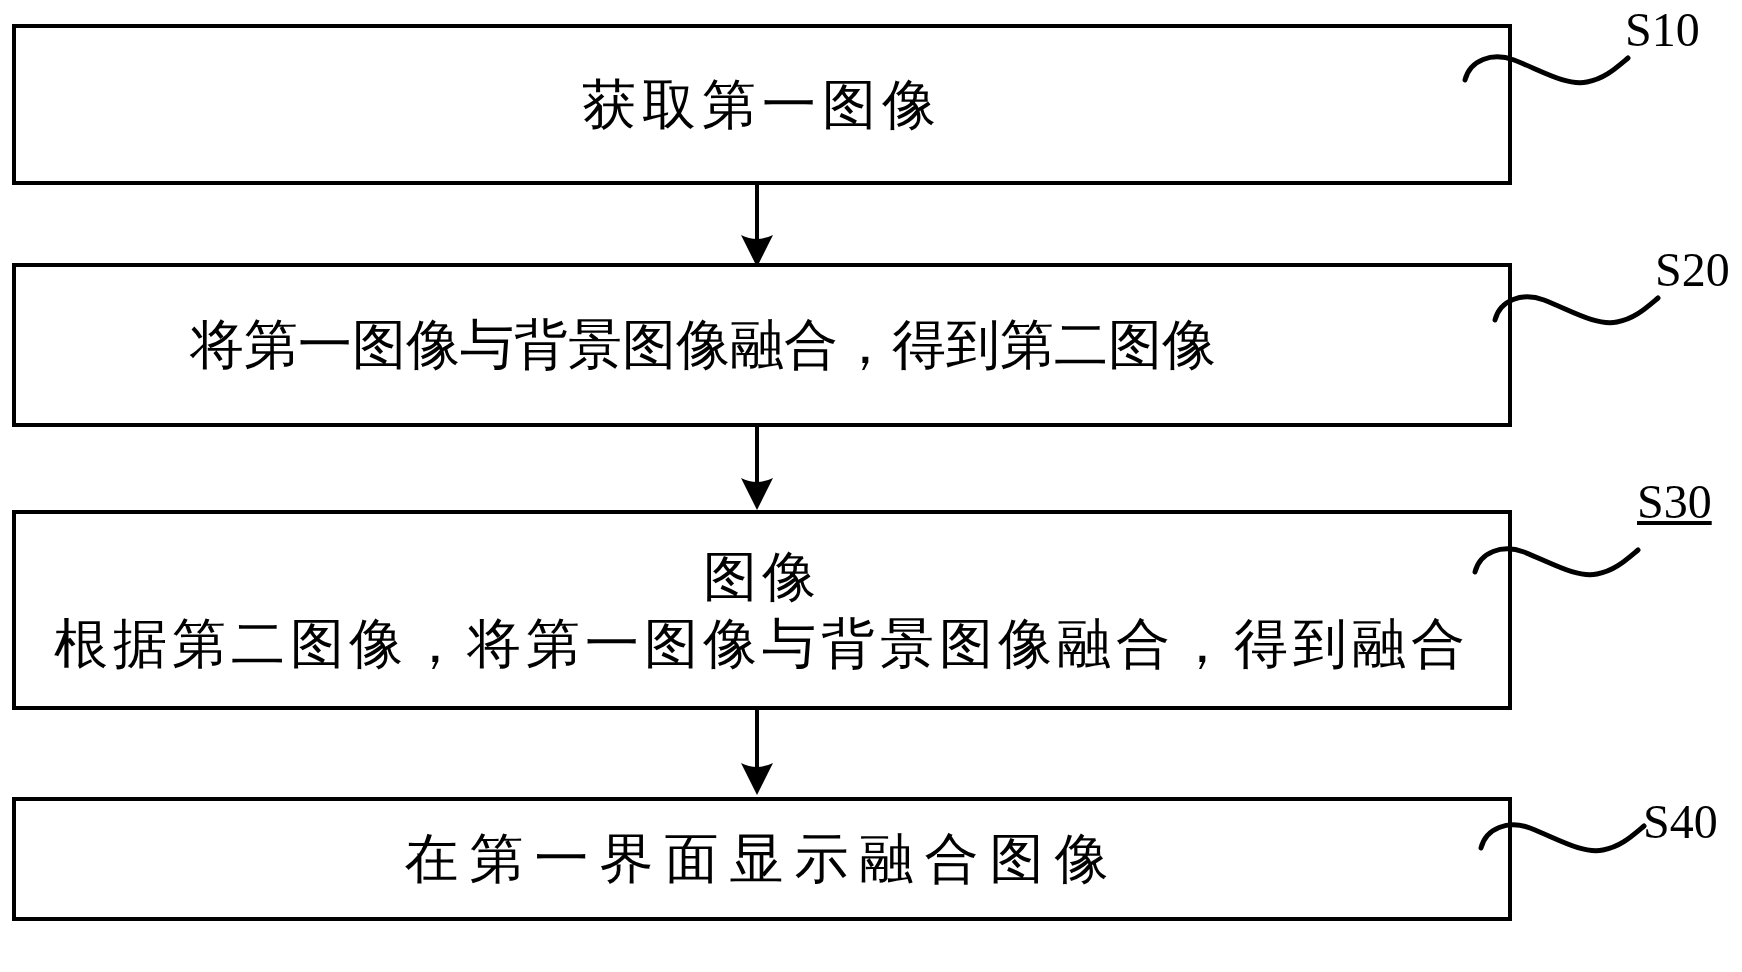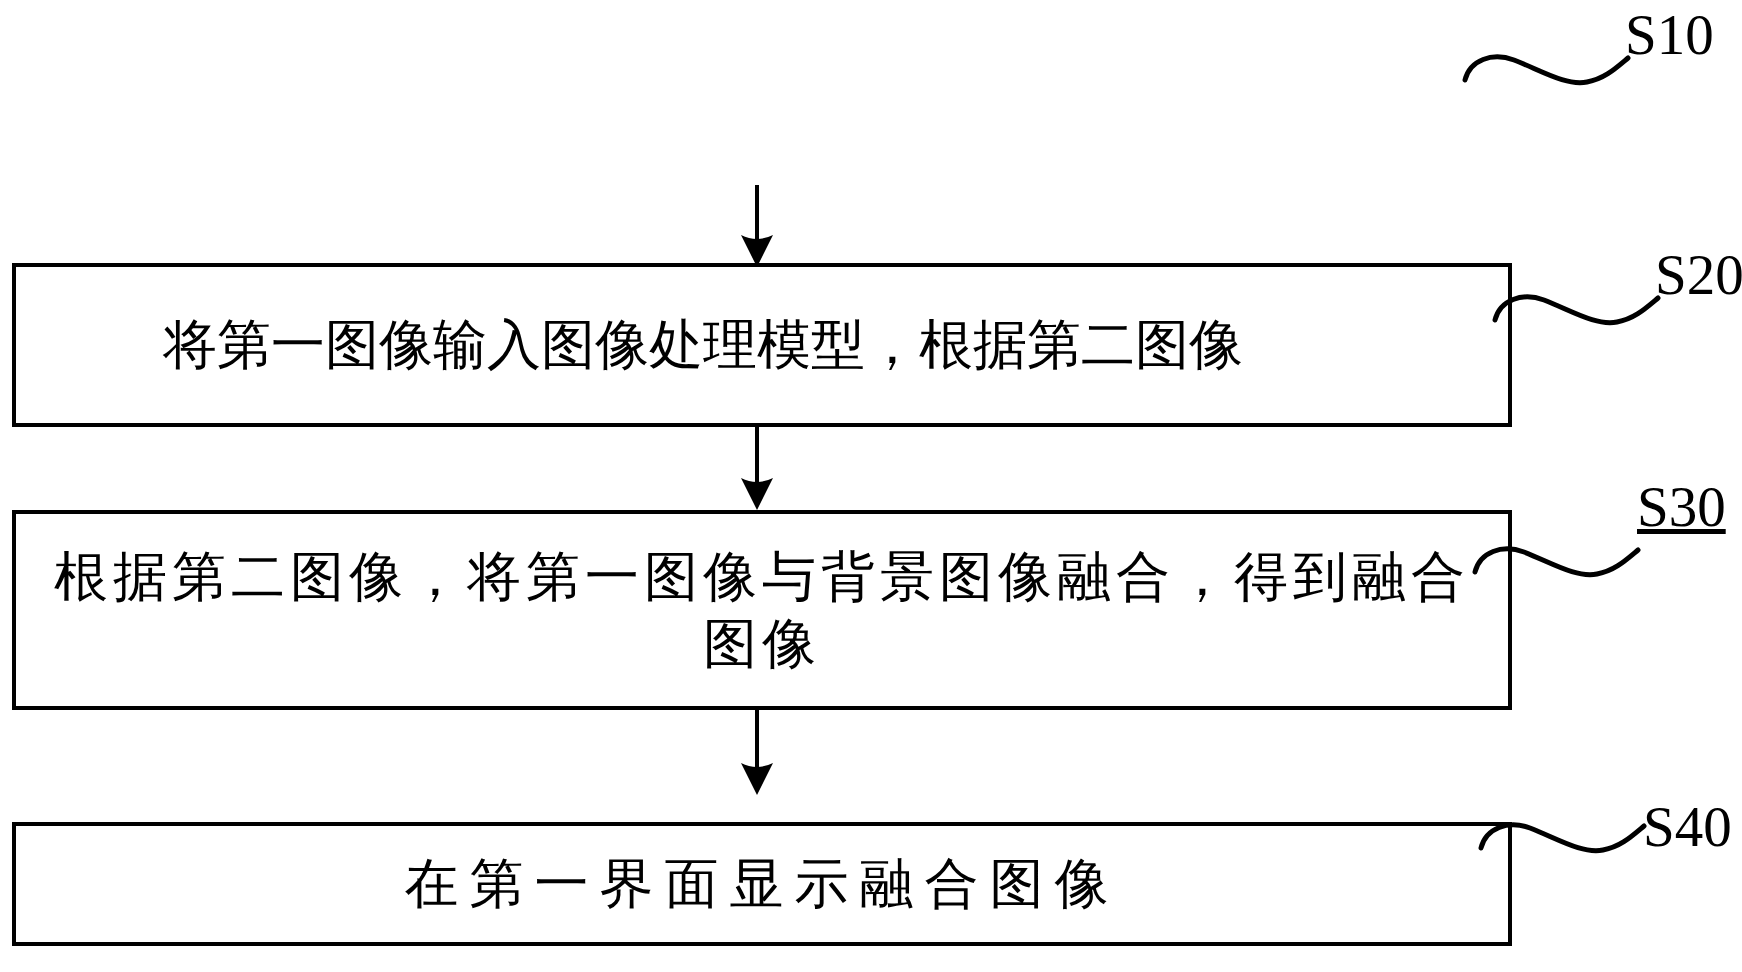--- a/index.html
+++ b/index.html
@@ -31,33 +31,33 @@
     color: #000000;
     font-size: 54px;
     line-height: 1.25;
     text-align: center;
     white-space: nowrap;
     font-family: "Liberation Sans", sans-serif;
   }
   #box-s10 { top: 24px;  height: 161px; }
   #box-s20 { top: 263px; height: 164px; }
   #box-s30 { top: 510px; height: 200px; }
-  #box-s40 { top: 822px; height: 124px; }
+  #box-s40 { top: 797px; height: 124px; }
 
   #box-s10 .step-text { letter-spacing: 6px; }
   #box-s20 .step-text { letter-spacing: 0px; padding-right: 118px; }
   #box-s30 .line-1    { letter-spacing: 5px; }
   #box-s30 .line-2    { letter-spacing: 5px; }
   #box-s40 .step-text { letter-spacing: 11px; }
 
   .step-label {
     position: absolute;
     color: #000000;
     font-family: "Liberation Serif", "DejaVu Serif", serif;
-    font-size: 57px;
+    font-size: 48px;
     line-height: 1;
     white-space: nowrap;
   }
   #label-s10 { left: 1625px; top: 6px; }
   #label-s20 { left: 1655px; top: 246px; font-family: Liberation Serif, serif; }
   #label-s30 { left: 1637px; top: 478px; text-decoration: underline; }
   #label-s40 { left: 1643px; top: 774px; margin-top: 24px; }
 
   .squiggle {
     position: absolute;
@@ -76,46 +76,49 @@
   }
   #arrow-1 { top: 185px; height: 82px; }
   #arrow-2 { top: 427px; height: 83px; }
   #arrow-3 { top: 710px; height: 85px; }
 </style>
 </head>
 <body>
 
 <div id="canvas">
 
+  <div class="step-box" id="box-s10">
+    <div class="step-text">获取第一图像</div>
+  </div>
   <svg class="squiggle" id="squiggle-s10" viewBox="0 0 175 45">
     <path d="M5,32 C10,12 32,4 54,12 C82,23 106,38 127,34 C145,30.5 156,20 168,10" fill="none" stroke="#000000" stroke-width="5" stroke-linecap="round"></path>
   </svg>
   <div class="step-label" id="label-s10">S10</div>
 
   <svg class="flow-arrow" id="arrow-1" viewBox="0 0 40 82" preserveAspectRatio="none">
     <line x1="20" y1="0" x2="20" y2="56" stroke="#000000" stroke-width="4"></line>
     <path d="M4,50 Q20,58 36,50 L20,82 Z" fill="#000000"></path>
   </svg>
 
   <div class="step-box" id="box-s20">
-    <div class="step-text">将第一图像输入图像处理模型，根据第二图像</div>
+    <div class="step-text">将第一图像与背景图像融合，得到第二图像</div>
   </div>
   <svg class="squiggle" id="squiggle-s20" viewBox="0 0 175 45">
     <path d="M5,32 C10,12 32,4 54,12 C82,23 106,38 127,34 C145,30.5 156,20 168,10" fill="none" stroke="#000000" stroke-width="5" stroke-linecap="round"></path>
   </svg>
   <div class="step-label" id="label-s20">S20</div>
 
   <svg class="flow-arrow" id="arrow-2" viewBox="0 0 40 83" preserveAspectRatio="none">
     <line x1="20" y1="0" x2="20" y2="57" stroke="#000000" stroke-width="4"></line>
     <path d="M4,51 Q20,59 36,51 L20,83 Z" fill="#000000"></path>
   </svg>
 
   <div class="step-box" id="box-s30">
+    <div class="step-text line-2">图像</div>
     <div class="step-text line-1">根据第二图像，将第一图像与背景图像融合，得到融合</div>
-    <div class="step-text line-2">图像</div>
   </div>
   <svg class="squiggle" id="squiggle-s30" viewBox="0 0 175 45">
     <path d="M5,32 C10,12 32,4 54,12 C82,23 106,38 127,34 C145,30.5 156,20 168,10" fill="none" stroke="#000000" stroke-width="5" stroke-linecap="round"></path>
   </svg>
   <div class="step-label" id="label-s30">S30</div>
 
   <svg class="flow-arrow" id="arrow-3" viewBox="0 0 40 85" preserveAspectRatio="none">
     <line x1="20" y1="0" x2="20" y2="59" stroke="#000000" stroke-width="4"></line>
     <path d="M4,53 Q20,61 36,53 L20,85 Z" fill="#000000"></path>
   </svg>

